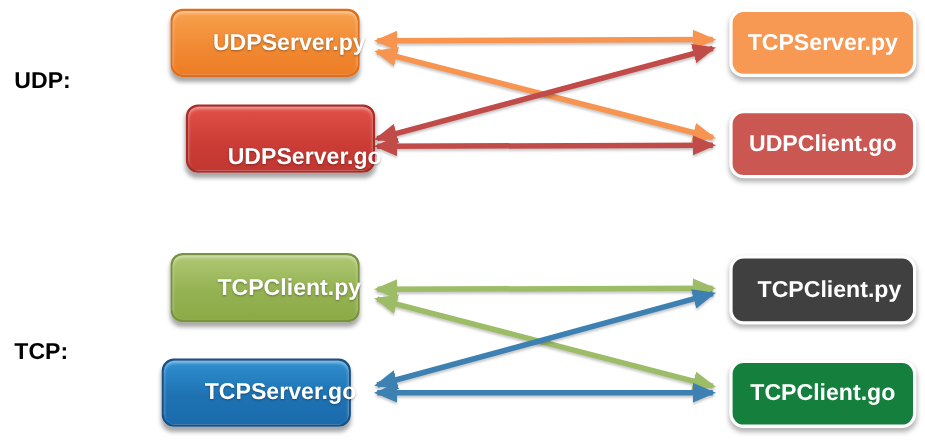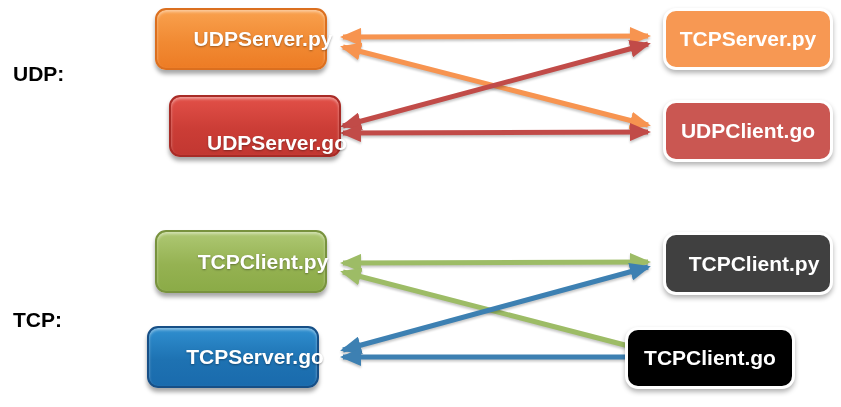--- a/index.html
+++ b/index.html
@@ -71,21 +71,21 @@
   
   .client {
     width: 170px;
     border: 3px solid #ffffff;
     border-radius: 13px;
     box-shadow: 0 3px 5px rgba(0,0,0,0.30);
   }
   #udp-client-py { left: 663px; top: 8px;  background: #f79853; }
   #udp-client-go { left: 663px; top: 100px; background: #ca5752; text-align: right; }
   #tcp-client-py { left: 663px; top: 232px; height: 63px; background: #404040; padding-left: 12px; }
-  #tcp-client-go { left: 625px; top: 327px; background: #000000; }
+  #tcp-client-go { left: 663px; top: 327px; background: #15803d; }
 
   svg.arrows {
     position: absolute;
     left: 0; top: 0;
     width: 841px;
     height: 407px;
     z-index: 1;
   }
   svg .conn { filter: drop-shadow(0 2px 1px rgba(0,0,0,0.22)); }
 </style>

